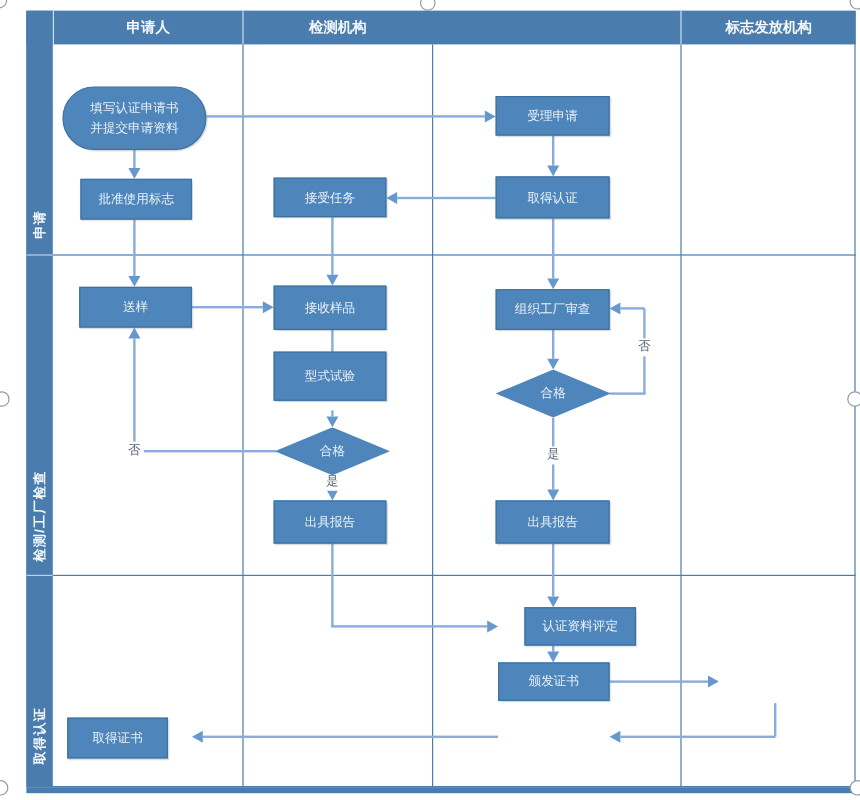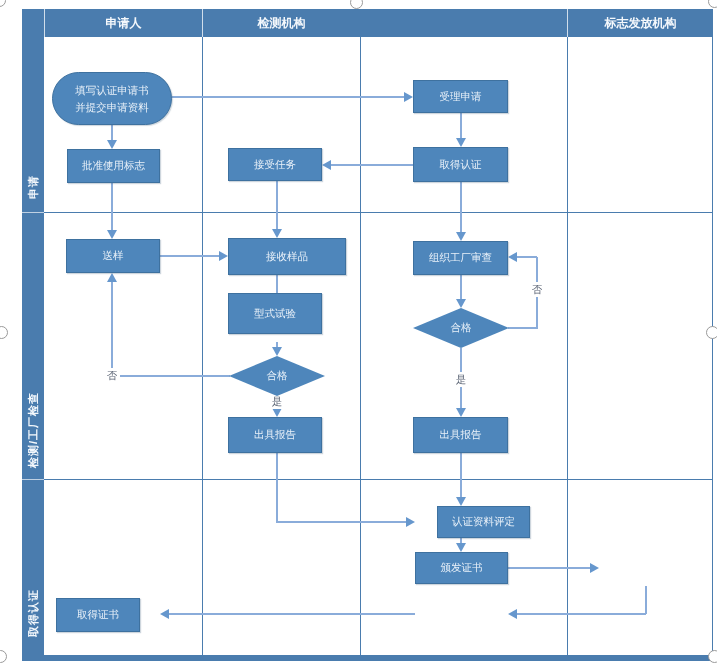--- a/index.html
+++ b/index.html
@@ -165,21 +165,21 @@
   <div class="elabel" style="left:453px;top:372px;">是</div>
   <div class="elabel" style="left:529px;top:282px;">否</div>
 
   <div class="node stadium" style="left:52px;top:72px;width:120px;height:53px;">填写认证申请书
 并提交申请资料</div>
   <div class="node" style="left:67px;top:149px;width:93px;height:34px;">批准使用标志</div>
   <div class="node" style="left:66px;top:239px;width:94px;height:34px;">送样</div>
   <div class="node" style="left:56px;top:598px;width:84px;height:34px;">取得证书</div>
 
   <div class="node" style="left:228px;top:148px;width:94px;height:33px;">接受任务</div>
-  <div class="node" style="left:228px;top:238px;width:118px;height:37px;">接收样品</div>
+  <div class="node" style="left:228px;top:238px;width:94px;height:37px;">接收样品</div>
   <div class="node" style="left:228px;top:293px;width:94px;height:41px;text-align:right;">型式试验</div>
   <div class="diamond" style="left:229px;top:356px;width:96px;height:40px;">合格</div>
   <div class="node" style="left:228px;top:417px;width:94px;height:36px;">出具报告</div>
 
   <div class="node" style="left:413px;top:80px;width:95px;height:33px;">受理申请</div>
   <div class="node" style="left:413px;top:147px;width:95px;height:35px;">取得认证</div>
   <div class="node" style="left:413px;top:241px;width:95px;height:34px;">组织工厂审查</div>
   <div class="diamond" style="left:413px;top:308px;width:96px;height:40px;">合格</div>
   <div class="node" style="left:413px;top:417px;width:95px;height:36px;">出具报告</div>
   <div class="node" style="left:437px;top:506px;width:93px;height:32px;">认证资料评定</div>

